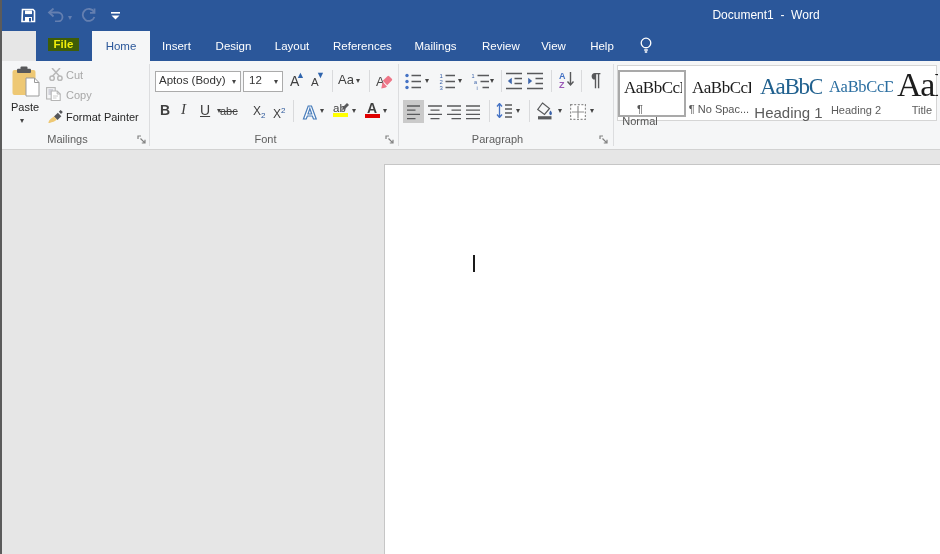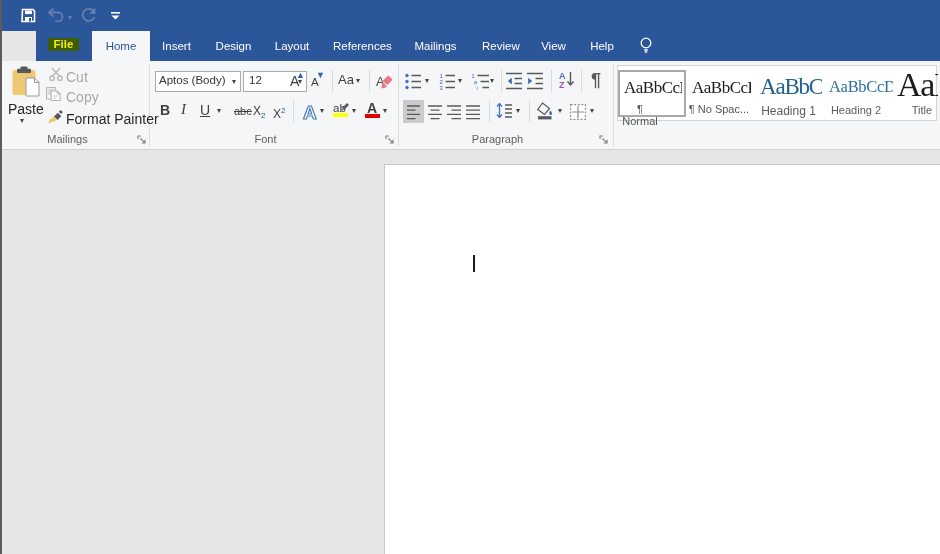--- a/index.html
+++ b/index.html
@@ -13,21 +13,21 @@
 #page{width:557px;height:391px;background:#ffffff;border-left:1px solid #c6c6c6;border-top:1px solid #c6c6c6;}
 #leftedge{left:0;top:0;width:2px;height:554px;background:#5b5b5b;}
 .tab{top:0;height:30px;line-height:30px;text-align:center;color:#ffffff;font-size:11.5px;}
 #hometab{left:56px;top:0;width:58px;height:30px;background:#f5f6f7;text-align:center;line-height:30px;color:#2b579a;font-size:11.5px;}
 #filetab{left:12px;top:7px;width:31px;height:13px;background:#3e5d07;color:#f2ef0a;font-size:11.5px;font-weight:bold;text-align:center;line-height:13px;}
 .vdiv{top:3px;width:1px;height:82px;background:#dcdddf;}
 .glabel{top:71px;height:14px;line-height:14px;text-align:center;color:#5e5e5e;font-size:11px;}
 .launcher{width:10px;height:10px;}
 .ddarrow{color:#444;font-size:8px;line-height:8px;}
 .combo{border:1px solid #ababab;background:#fff;height:21px;font-size:11.5px;color:#333;}
-.btnlabel{font-size:14px;color:#262626;}
+.btnlabel{font-size:11px;color:#262626;}
 .disabled{color:#a8a8a8;}
 .serif{font-family:"Liberation Serif",serif;}
 </style>
 </head>
 <body>
 <div class="a" id="titlebar">
 
   <svg class="a" style="left:21px;top:8px" width="15" height="15" viewBox="0 0 15 15">
     <path d="M1.5 1.5 h10.5 l1.5 1.5 v10.5 h-12.5 z" fill="none" stroke="#fff" stroke-width="1.6"></path>
     <rect x="4" y="2.5" width="7" height="3.6" fill="#fff"></rect>
@@ -43,20 +43,21 @@
 
   <svg class="a" style="left:81px;top:8px" width="15" height="15" viewBox="0 0 15 15">
     <path d="M13 4 A6 6 0 1 0 13.4 9" fill="none" stroke="#647fb0" stroke-width="1.8"></path>
     <path d="M13.5 0.5 V4.8 H9" fill="none" stroke="#647fb0" stroke-width="1.8"></path>
   </svg>
 
   <svg class="a" style="left:111px;top:12px" width="9" height="8" viewBox="0 0 9 8">
     <rect x="0" y="0" width="9" height="1.6" fill="#fff"></rect>
     <path d="M0.5 3.5 H8.5 L4.5 7.5 Z" fill="#fff"></path>
   </svg>
+  <div class="a" style="left:666px;top:0;width:200px;height:31px;line-height:31px;text-align:center;color:#fff;font-size:12px;">Document1&nbsp; - &nbsp;Word</div>
 </div>
 
 <div class="a" id="tabrow">
   <div class="a" id="filetab">File</div>
   <div class="a" id="hometab">Home</div>
   <div class="a tab" style="left:125px;width:31px;">Insert</div>
   <div class="a tab" style="left:179px;width:37px;">Design</div>
   <div class="a tab" style="left:238px;width:36px;">Layout</div>
   <div class="a tab" style="left:297px;width:58px;">References</div>
   <div class="a tab" style="left:377px;width:45px;">Mailings</div>
@@ -113,21 +114,21 @@
   <div class="a glabel" style="left:20px;width:95px;">Mailings</div>
   <svg class="a launcher" style="left:137px;top:74px" width="10" height="10" viewBox="0 0 10 10">
     <path d="M1 4 V1 H4" fill="none" stroke="#818181" stroke-width="1.2"></path>
     <path d="M3.5 3.5 L7.8 7.8 M8 4.8 V8 H4.8" fill="none" stroke="#818181" stroke-width="1.2"></path>
   </svg>
 
   <div class="a combo" style="left:155px;top:10px;width:86px;">
     <div class="a" style="left:3px;top:2px;">Aptos (Body)</div>
     <div class="a ddarrow" style="right:4px;top:6px;">▾</div>
   </div>
-  <div class="a combo" style="left:243px;top:10px;width:64px;">
+  <div class="a combo" style="left:243px;top:10px;width:40px;">
     <div class="a" style="left:5px;top:2px;">12</div>
     <div class="a ddarrow" style="right:4px;top:6px;">▾</div>
   </div>
 
   <div class="a" style="left:290px;top:13px;font-size:14px;line-height:14px;color:#3f3f3f;">A</div>
   <div class="a" style="left:296px;top:10px;color:#2f64ad;font-size:9px;line-height:9px;">▲</div>
   <div class="a" style="left:311px;top:16px;font-size:11.5px;line-height:11.5px;color:#3f3f3f;">A</div>
   <div class="a" style="left:316px;top:10px;color:#2f64ad;font-size:9px;line-height:9px;">▼</div>
   <div class="a vdiv" style="left:332px;top:9px;height:22px;background:#d9dadc;"></div>
   <div class="a vdiv" style="left:369px;top:9px;height:22px;background:#d9dadc;"></div>
@@ -137,21 +138,21 @@
   <svg class="a" style="left:376px;top:13px" width="17" height="15" viewBox="0 0 17 15">
     <text x="0" y="11.5" font-size="13" fill="#4a4a4a" font-family="Liberation Sans">A</text>
     <path d="M6.8 6.8 L11.4 2.2 Q12.3 1.3 13.2 2.2 L15.8 4.8 Q16.7 5.7 15.8 6.6 L11.2 11.2 Z" fill="#ee7587"></path>
     <path d="M5 13.6 L6.3 7.3 L10.7 11.7 Q9.7 12.7 8.7 13 Z" fill="#ee7587" transform="translate(0.3 0.8)"></path>
   </svg>
 
   <div class="a" style="left:160px;top:42px;font-size:14px;line-height:14px;font-weight:bold;color:#3f3f3f;">B</div>
   <div class="a serif" style="left:181px;top:41px;font-size:15px;line-height:15px;font-style:italic;color:#3f3f3f;">I</div>
   <div class="a" style="left:200px;top:42px;font-size:14px;line-height:14px;color:#3f3f3f;text-decoration:underline;">U</div>
   <div class="a ddarrow" style="left:217px;top:46px;">▾</div>
-  <div class="a" style="left:234px;top:45px;font-size:11px;line-height:11px;color:#3f3f3f;text-decoration:line-through;">abc</div>
+  <div class="a" style="left:220px;top:45px;font-size:11px;line-height:11px;color:#3f3f3f;text-decoration:line-through;">abc</div>
   <div class="a" style="left:253px;top:44px;font-size:12px;line-height:12px;color:#3f3f3f;">X<sub style="font-size:8px;color:#2b579a;">2</sub></div>
   <div class="a" style="left:273px;top:44px;font-size:12px;line-height:12px;color:#3f3f3f;">X<sup style="font-size:8px;color:#2b579a;">2</sup></div>
   <div class="a vdiv" style="left:293px;top:39px;height:22px;background:#d9dadc;"></div>
 
   <svg class="a" style="left:302px;top:40px" width="17" height="20" viewBox="0 0 17 20">
     <text x="1" y="17.5" font-size="19" font-weight="bold" fill="#fff" stroke="#4a7ebb" stroke-width="1.2" font-family="Liberation Sans">A</text>
   </svg>
   <div class="a ddarrow" style="left:320px;top:46px;">▾</div>
 
   <svg class="a" style="left:333px;top:39px" width="17" height="18" viewBox="0 0 17 18">
@@ -284,21 +285,21 @@
   <div class="a" style="left:617px;top:4px;width:320px;height:56px;background:#fff;border:1px solid #d5d5d5;"></div>
 
   <div class="a" style="left:618px;top:9px;width:68px;height:47px;border:2px solid #a9a9a9;background:#fff;"></div>
   <div class="a serif" style="left:621px;top:18px;width:61px;padding-left:3px;overflow:hidden;white-space:nowrap;font-size:17px;line-height:17px;letter-spacing:-0.5px;color:#1c1c1c;">AaBbCcD</div>
   <div class="a" style="left:620px;top:42px;width:40px;text-align:center;font-size:11px;color:#555;">¶ Normal</div>
 
   <div class="a serif" style="left:689px;top:18px;width:62px;padding-left:3px;overflow:hidden;white-space:nowrap;font-size:17px;line-height:17px;letter-spacing:-0.5px;color:#1c1c1c;">AaBbCcD</div>
   <div class="a" style="left:687px;top:42px;width:64px;text-align:center;font-size:11px;color:#555;">¶ No Spac...</div>
 
   <div class="a serif" style="left:758px;top:14px;width:64px;padding-left:2px;overflow:hidden;white-space:nowrap;font-size:23px;line-height:23px;letter-spacing:-1.2px;color:#21618f;">AaBbCcD</div>
-  <div class="a" style="left:754px;top:43px;width:69px;text-align:center;font-size:12px;color:#5c5c5c;">Heading 1</div>
+  <div class="a" style="left:754px;top:43px;width:69px;text-align:center;font-size:15px;color:#5c5c5c;">Heading 1</div>
 
   <div class="a serif" style="left:827px;top:18px;width:66px;padding-left:2px;overflow:hidden;white-space:nowrap;font-size:16.5px;line-height:16.5px;letter-spacing:-0.3px;color:#2c6fa1;">AaBbCcD</div>
   <div class="a" style="left:823px;top:43px;width:66px;text-align:center;font-size:11px;color:#5c5c5c;">Heading 2</div>
 
   <div class="a serif" style="left:897px;top:7px;width:41px;overflow:hidden;white-space:nowrap;font-size:34px;line-height:34px;letter-spacing:-1.2px;color:#1c1c1c;">AaBbCcD</div>
   <div class="a" style="left:900px;top:43px;width:44px;text-align:center;font-size:11px;color:#5c5c5c;">Title</div>
 </div>
 
 <div class="a" id="docarea">
   <div class="a" id="page" style="left:384px;top:13px;"></div>

